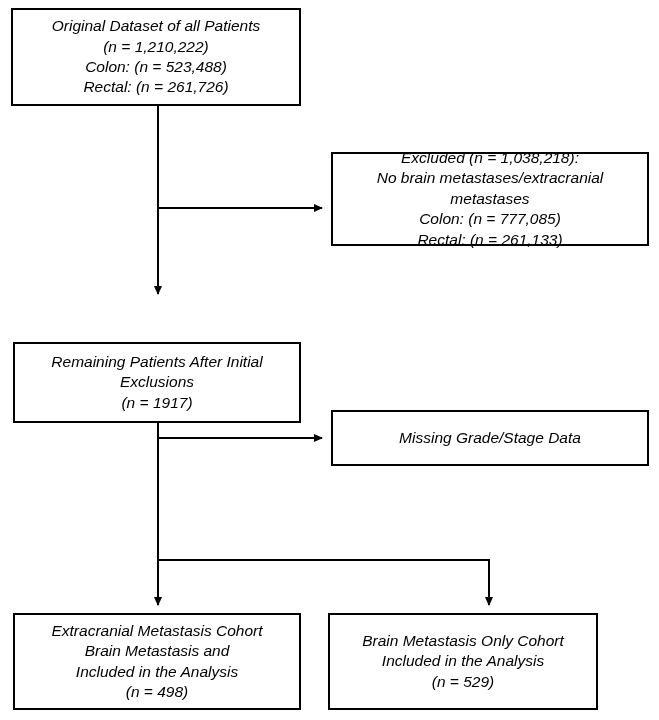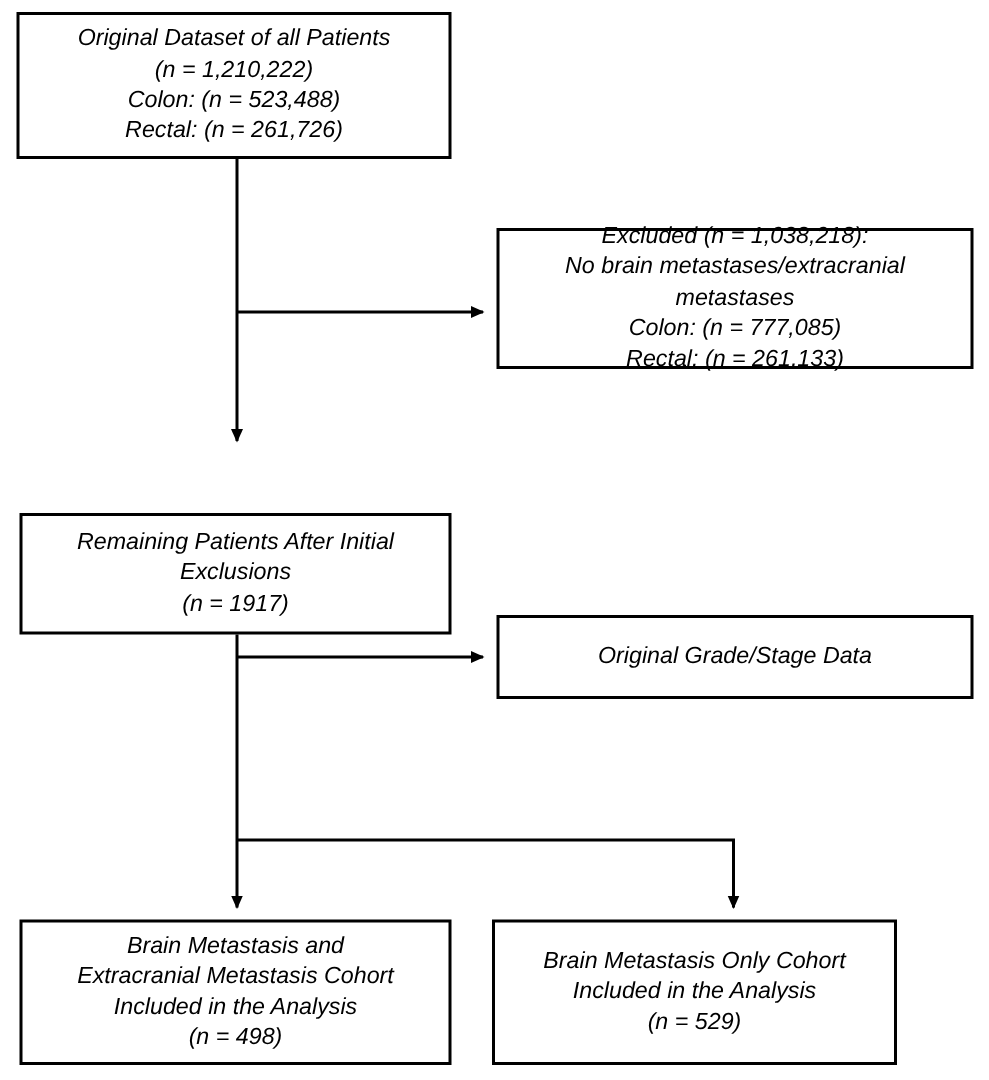--- a/index.html
+++ b/index.html
@@ -108,26 +108,26 @@
     <span class="line">Rectal: (n = 261,133)</span>
   </div>
 
   <div class="node" id="node-remaining">
     <span class="line">Remaining Patients After Initial</span>
     <span class="line">Exclusions</span>
     <span class="line">(n = 1917)</span>
   </div>
 
   <div class="node" id="node-excluded-2">
-    <span class="line italic">Original Grade/Stage Data</span>
+    <span class="line italic">Missing Grade/Stage Data</span>
   </div>
 
   <div class="node" id="node-cohort-both">
+    <span class="line">Extracranial Metastasis Cohort</span>
     <span class="line">Brain Metastasis and</span>
-    <span class="line">Extracranial Metastasis Cohort</span>
     <span class="line">Included in the Analysis</span>
     <span class="line">(n = 498)</span>
   </div>
 
   <div class="node" id="node-cohort-brain">
     <span class="line">Brain Metastasis Only Cohort</span>
     <span class="line">Included in the Analysis</span>
     <span class="line">(n = 529)</span>
   </div>
 

